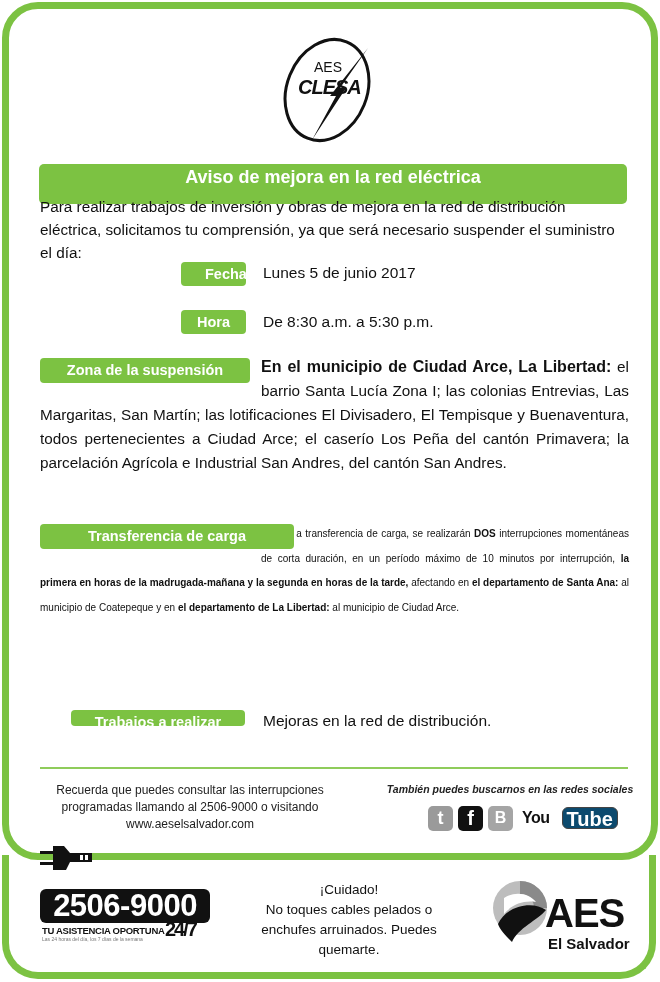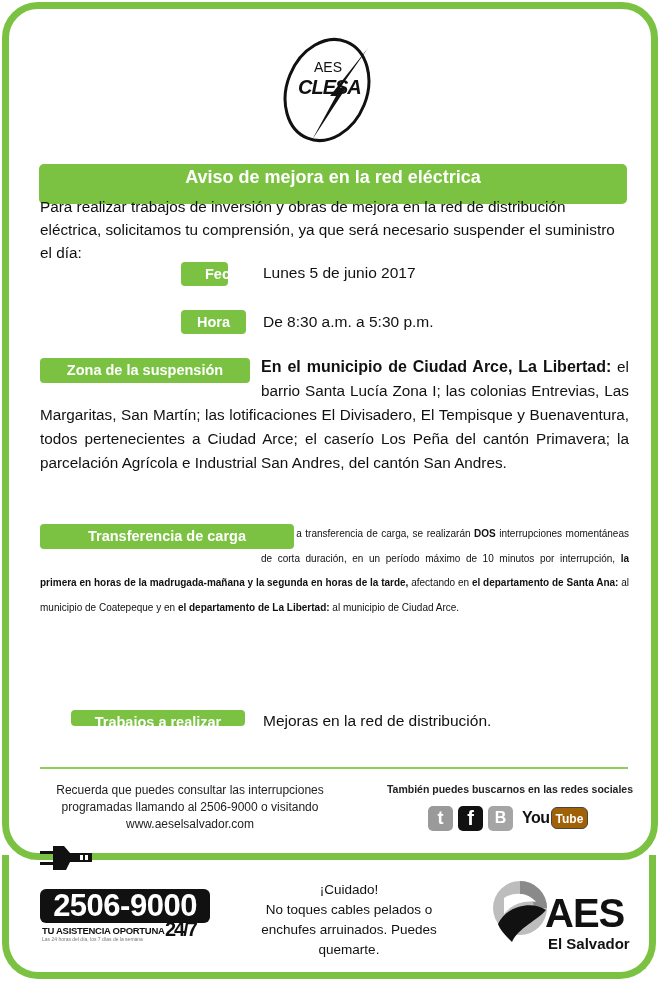--- a/index.html
+++ b/index.html
@@ -28,21 +28,21 @@
   }
   .intro {
     position: absolute; left: 40px; top: 195px; width: 590px;
     font-size: 15.3px; line-height: 23px; color: #111; text-align: left;
   }
 
   .tag {
     position: absolute; background: #7cc242; color: #fff; font-weight: bold;
     border-radius: 4px; text-align: center; font-size: 14.5px;
   }
-  .tag-fecha { left: 181px; top: 262px; width: 47px; height: 24px; line-height: 24px; padding-left: 24px; }
+  .tag-fecha { left: 181px; top: 262px; width: 65px; height: 24px; line-height: 24px; padding-left: 24px; }
   .tag-hora  { left: 181px; top: 310px; width: 65px; height: 24px; line-height: 24px; }
   .val { position: absolute; font-size: 15.5px; color: #111; }
   .val-fecha { left: 263px; top: 264px; }
   .val-hora  { left: 263px; top: 313px; }
 
   .tag-zona { left: 40px; top: 358px; width: 210px; height: 25px; line-height: 25px; }
   .zona-text {
     position: absolute; left: 40px; top: 355px; width: 589px;
     font-size: 15.3px; line-height: 24px; text-align: justify; text-align-last: left;
   }
@@ -60,30 +60,30 @@
   .val-trab { left: 263px; top: 712px; }
 
   .divider { position: absolute; left: 40px; top: 767px; width: 588px; height: 2px; background: #8fcc5b; }
 
   .recuerda {
     position: absolute; left: 30px; top: 782px; width: 320px;
     font-size: 12px; line-height: 17px; text-align: center; color: #222;
   }
   .social-label {
     position: absolute; left: 385px; top: 783px; width: 250px;
-    font-size: 10.5px; font-weight: bold; text-align: center; color: #222;
+    font-size: 10.5px; font-weight: bold; text-align: center; color: #222; font-style: italic;
   }
   .social-icons { position: absolute; left: 428px; top: 805px; height: 26px; display: flex; gap: 5px; align-items: center; }
   .si { width: 25px; height: 25px; border-radius: 5px; display: flex; align-items: center; justify-content: center; color: #fff; font-weight: bold; }
   .si-tw { background: #9a9a9a; font-size: 18px; }
   .si-fb { background: #111; font-size: 20px; }
   .si-bl { background: #a5a5a5; font-size: 16px; }
   .si-yt { display: flex; align-items: center; margin-left: 4px; }
   .yt-you { font-weight: bold; font-size: 16px; color: #111; letter-spacing: -0.5px; }
-  .yt-tube { background: #a16207; color: #fff; font-weight: bold; font-size: 12px; border-radius: 6px; padding: 0 4px; height: 22px; line-height: 22px; margin-left: 1px; border: 1px solid #444; }
+  .yt-tube { background: #0c4a6e; color: #fff; font-weight: bold; font-size: 20px; border-radius: 6px; padding: 0 4px; height: 22px; line-height: 22px; margin-left: 12px; border: 1px solid #444; }
 
   
   .plug { position: absolute; left: 40px; top: 844px; width: 60px; height: 28px; }
 
   
   .phone-box {
     position: absolute; left: 40px; top: 889px; width: 170px; height: 34px;
     background: #111; border-radius: 6px; color: #fff;
     font-size: 31px; font-weight: bold; line-height: 34px; text-align: center; letter-spacing: -0.5px;
   }

